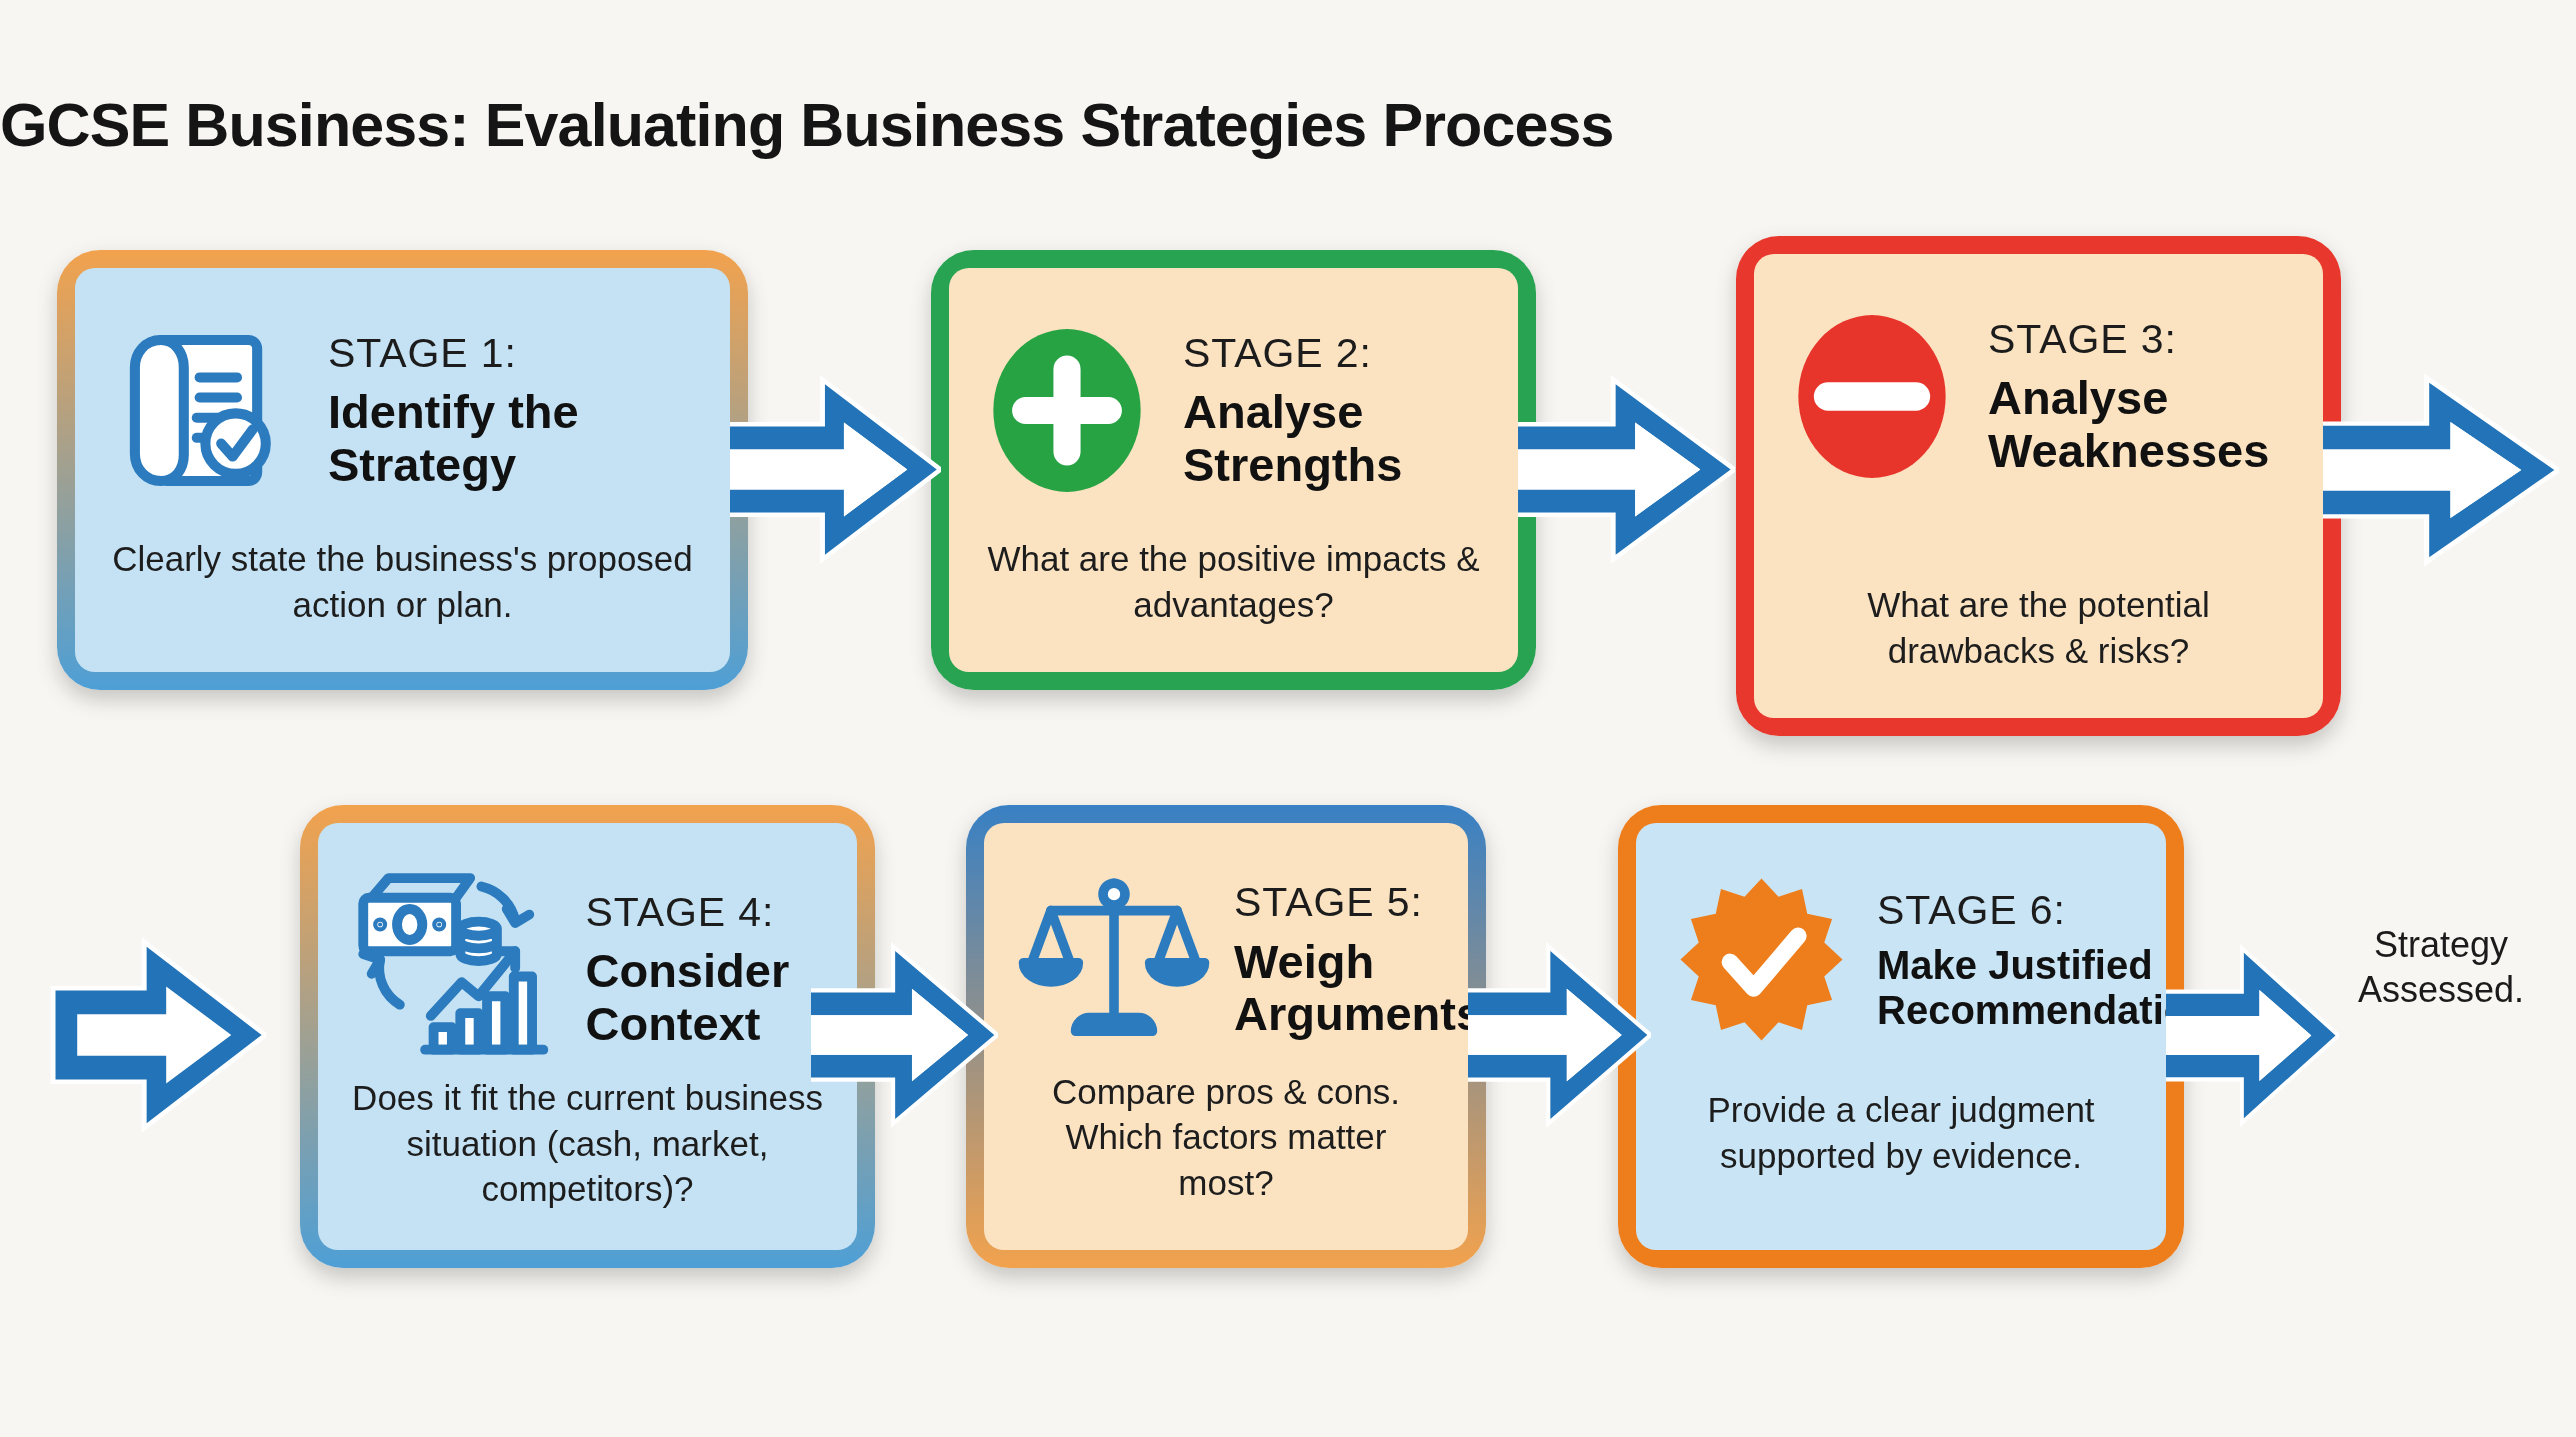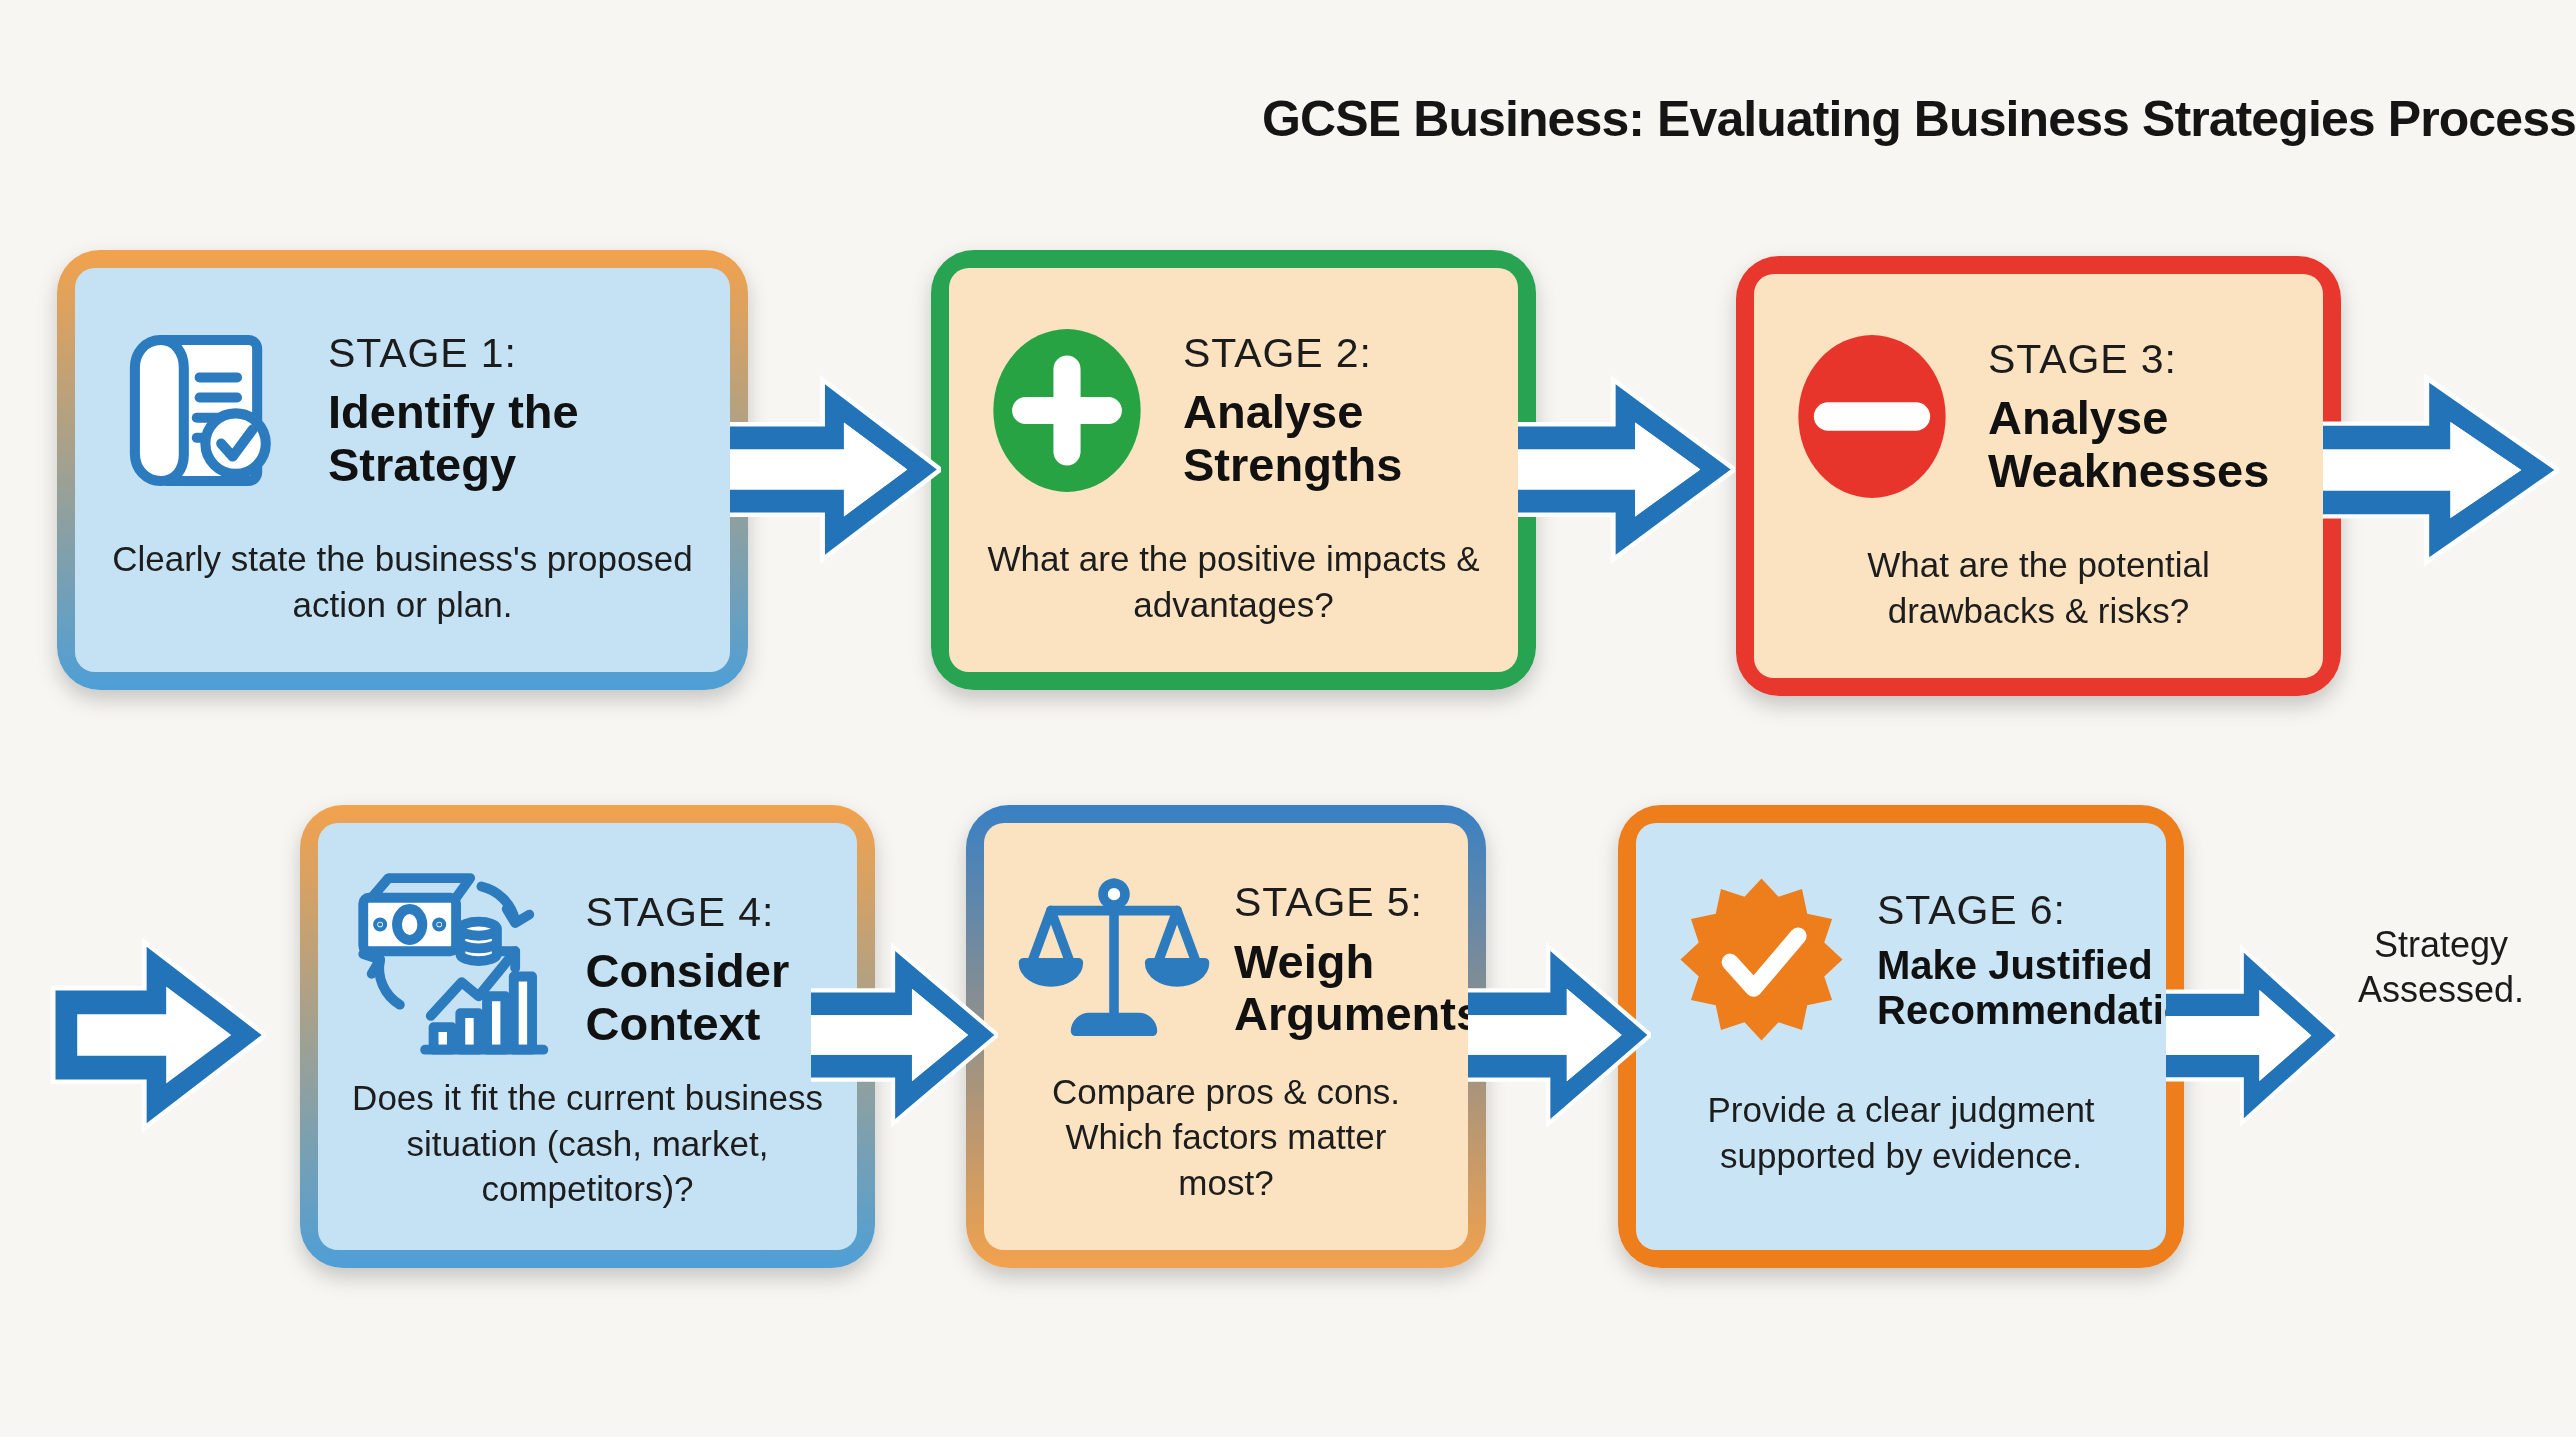--- a/index.html
+++ b/index.html
@@ -1,21 +1,21 @@
 <!DOCTYPE html>
 <html style="--arrow: #2273B7; --icon: #2B7BBE; --green: #27A344; --red: #E8352B; --badge: #EE7D1C;font-size:15px"><head>
 <meta charset="utf-8">
 <style>
   html,body{margin:0;padding:0;}
   body{font-family:"Liberation Sans", sans-serif; background:#ffffff;}
   .canvas{position:relative;width:2576px;height:1438px;background:#F7F6F2;overflow:hidden;}
 
   .page-title{
     position:absolute;left:0;top:90px;width:100%;
-    text-align:right;font-size:50px;font-weight:700;color:#151515;
+    text-align:left;font-size:61px;font-weight:700;color:#151515;
     letter-spacing:-0.9px;
   }
 
   .stage-outer{
     position:absolute;border-radius:43px;padding:18px;
     box-shadow:0 9.4px 20.6px rgba(90,90,90,.30);
     box-sizing:border-box;
   }
   .stage-inner{
     width:100%;height:100%;border-radius:20px;
@@ -91,21 +91,21 @@
         </div>
         <div class="head-text">
           <div class="stage-label">STAGE 2:</div>
           <div class="stage-title" style="max-width:281px;">Analyse Strengths</div>
         </div>
       </div>
       <div class="stage-desc" style="max-width:524px;">What are the positive impacts &amp; advantages?</div>
     </div>
   </div>
 
-  <div class="stage-outer" style="left: 1736px; top: 256px; width: 605px; height: 440px; background: linear-gradient(rgb(232, 56, 45) 0%, rgb(232, 56, 45) 100%);">
+  <div class="stage-outer" style="left: 1736px; top: 236px; width: 605px; height: 500px; background: linear-gradient(rgb(232, 56, 45) 0%, rgb(232, 56, 45) 100%);">
     <div class="stage-inner" style="background: rgb(251, 227, 194);">
       <div class="stage-head">
         <div class="icon-wrap">
           <svg width="168" height="187" viewBox="0 0 130 140">
             <ellipse cx="65" cy="70" rx="57" ry="63" fill="var(--red,#E8352B)"></ellipse>
             <path d="M31 70 H99" stroke="#ffffff" stroke-width="22" stroke-linecap="round"></path>
           </svg>
         </div>
         <div class="head-text">
           <div class="stage-label">STAGE 3:</div>

